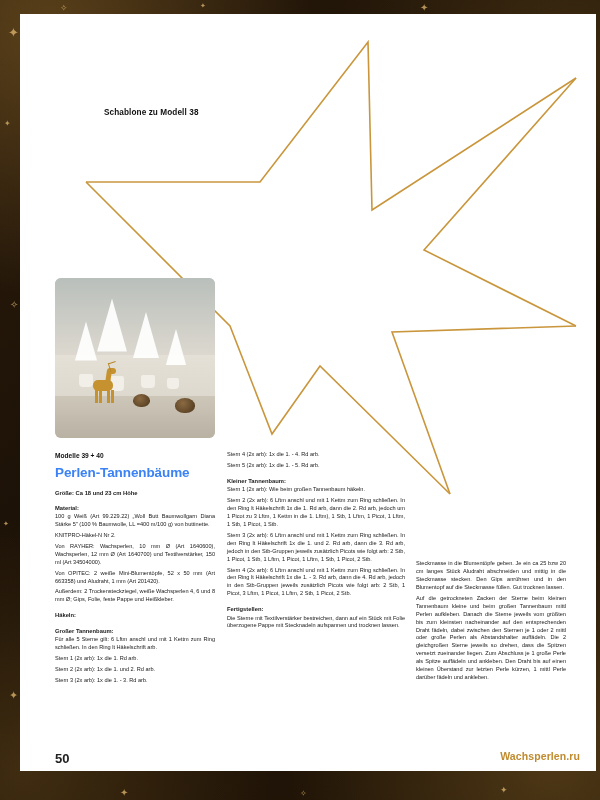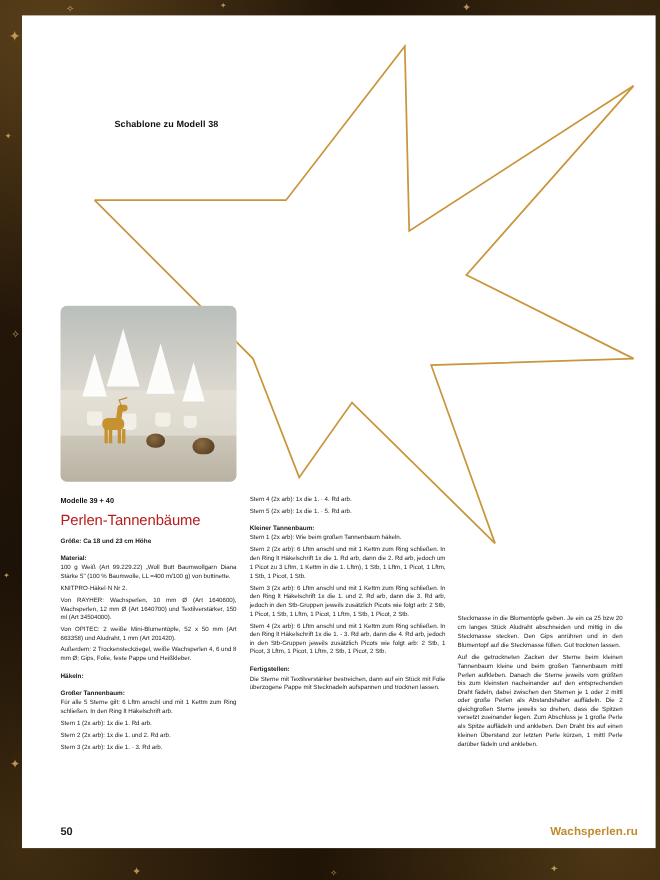--- a/index.html
+++ b/index.html
@@ -160,22 +160,22 @@
   .col3 { left: 396px; top: 546px; width: 150px; }
 
   .modelle {
     font-size: 6.6px;
     font-weight: bold;
     color: #111;
     margin: 0 0 3px 0;
   }
   .title {
     font-size: 13.5px;
-    font-weight: normal;
-    color: #b91c1c;
+    font-weight: bold;
+    color: #3b82f6;
     margin: 0 0 6px 0;
     letter-spacing: -0.1px;
   }
   .sub {
     font-weight: bold;
     font-size: 5.8px;
     margin: 0 0 6px 0;
   }
   .h {
     font-weight: bold;
@@ -183,21 +183,21 @@
     margin: 7px 0 1px 0;
   }
   .p { margin: 0 0 0 0; }
   .p + .p { margin-top: 3px; }
 
   
   .folio {
     position: absolute;
     left: 35px;
     top: 737px;
-    font-size: 10px;
+    font-size: 13px;
     font-weight: bold;
     color: #222;
   }
   .brand {
     position: absolute;
     right: 16px;
     top: 736px;
     font-size: 10.5px;
     font-weight: bold;
     color: #c08b2e;

